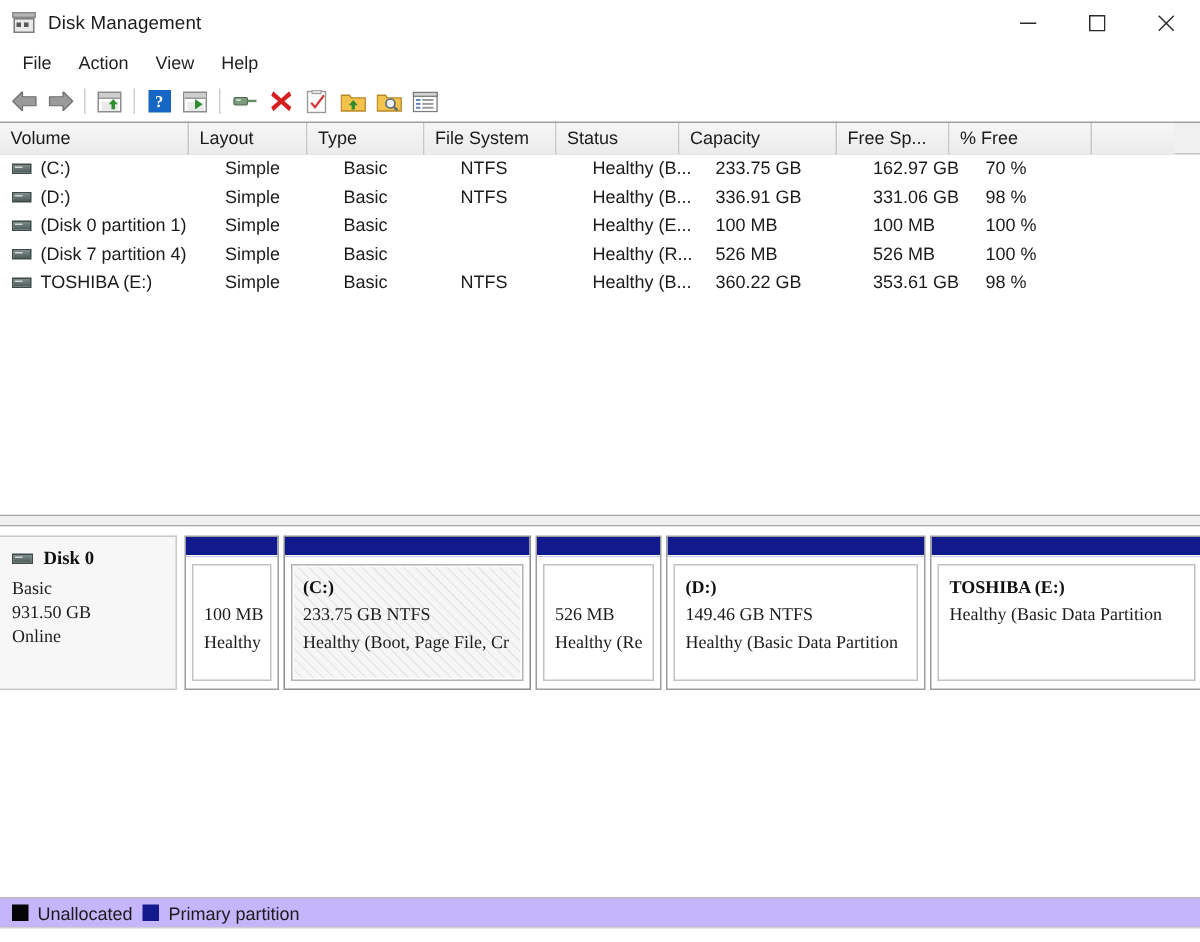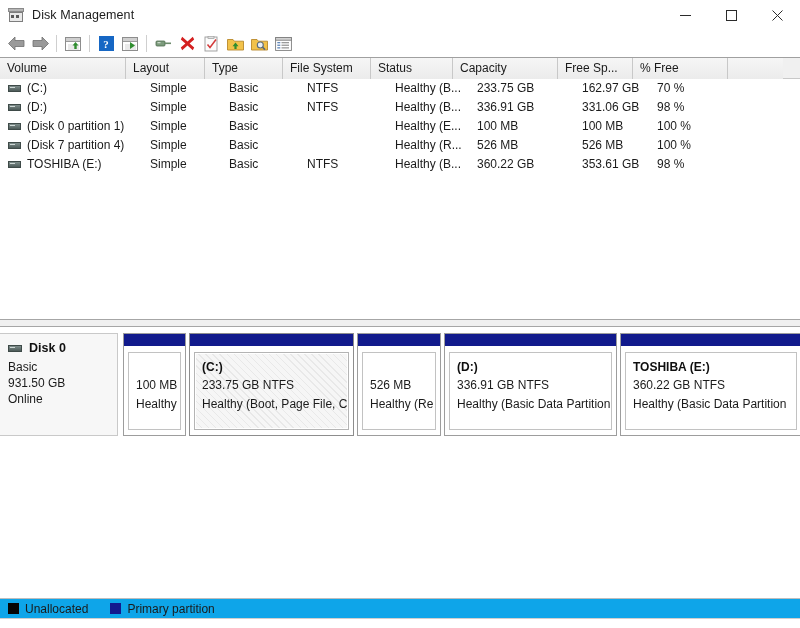--- a/index.html
+++ b/index.html
@@ -220,20 +220,21 @@
     border-top: 1px solid #a6a6a6;
     border-bottom: 1px solid #a6a6a6;
   }
 
   
   .disk-pane {
     flex: 1 1 auto;
     background: #ffffff;
     position: relative;
     overflow: hidden;
+    font-family: Liberation Serif, serif;
   }
   .disk-row {
     position: absolute;
     left: 0; top: 6px;
     width: 800px;
     height: 103px;
     display: flex;
   }
   .disk-info {
     width: 118px;
@@ -310,26 +311,26 @@
   .p-line {
     font-size: 12px; color: #1b1b1b; line-height: 19px;
     white-space: nowrap;
   }
   .p-spacer { height: 17px; }
 
   
   .legend {
     flex: 0 0 20px;
     height: 20px;
-    background: #0ea5e9;
+    background: #c4b5fd;
     border-top: 1px solid #bdbdbd;
     display: flex;
     align-items: center;
     padding-left: 8px;
-    gap: 22px;
+    gap: 7px;
   }
   .lg-item { display: flex; align-items: center; gap: 6px; }
   .lg-sw { width: 11px; height: 11px; }
   .lg-sw.unalloc { background: #050505; }
   .lg-sw.primary { background: #131a8e; }
   .lg-text { font-size: 12px; color: #1b1b1b; }
 
   .bottom-strip {
     flex: 0 0 10px;
     background: #ffffff;
@@ -363,20 +364,26 @@
       </div>
       <div class="win-btn">
         <svg width="11" height="11" viewBox="0 0 11 11">
             <line x1="0.5" y1="0.5" x2="10.5" y2="10.5" stroke="#2b2b2b" stroke-width="1"></line>
             <line x1="10.5" y1="0.5" x2="0.5" y2="10.5" stroke="#2b2b2b" stroke-width="1"></line>
           </svg>
       </div>
     </div>
   </div>
 
+  <div class="menubar">
+    <div class="menu-item">File</div>
+    <div class="menu-item">Action</div>
+    <div class="menu-item">View</div>
+    <div class="menu-item">Help</div>
+  </div>
 
   <div class="toolbar">
 
     <div class="tb-btn">
       <svg class="arrow-ic" viewBox="0 0 17 13">
         <path d="M7 0 L7 3.5 L16 3.5 L16 9.5 L7 9.5 L7 13 L0.5 6.5 Z" fill="#9a9a9a" stroke="#6e6e6e" stroke-width="0.8" stroke-linejoin="round"></path>
       </svg>
     </div>
     <div class="tb-btn">
       <svg class="arrow-ic" viewBox="0 0 17 13">
@@ -589,30 +596,29 @@
             <div class="p-spacer"></div>
             <div class="p-line">526 MB</div>
             <div class="p-line">Healthy (Re</div>
           </div>
         </div>
 
         <div class="part" style="left:326px;width:173px">
           <div class="cap"></div>
           <div class="pbody">
             <div class="p-label">(D:)</div>
-            <div class="p-line">336.91 GB NTFS</div>
+            <div class="p-line">149.46 GB NTFS</div>
             <div class="p-line">Healthy (Basic Data Partition</div>
           </div>
         </div>
 
         <div class="part" style="left:502px;width:182px">
           <div class="cap"></div>
           <div class="pbody">
             <div class="p-label">TOSHIBA  (E:)</div>
-            <div class="p-line">360.22 GB NTFS</div>
             <div class="p-line">Healthy (Basic Data Partition</div>
           </div>
         </div>
 
       </div>
     </div>
   </div>
 
   <div class="legend">
     <div class="lg-item">

